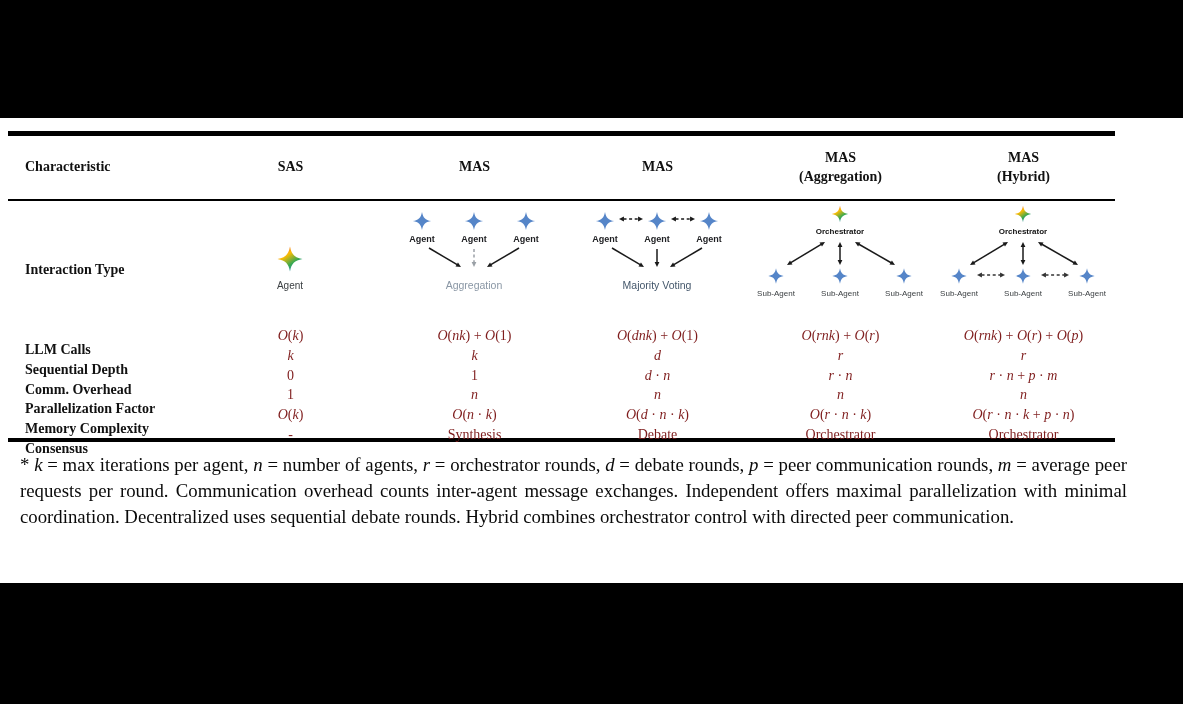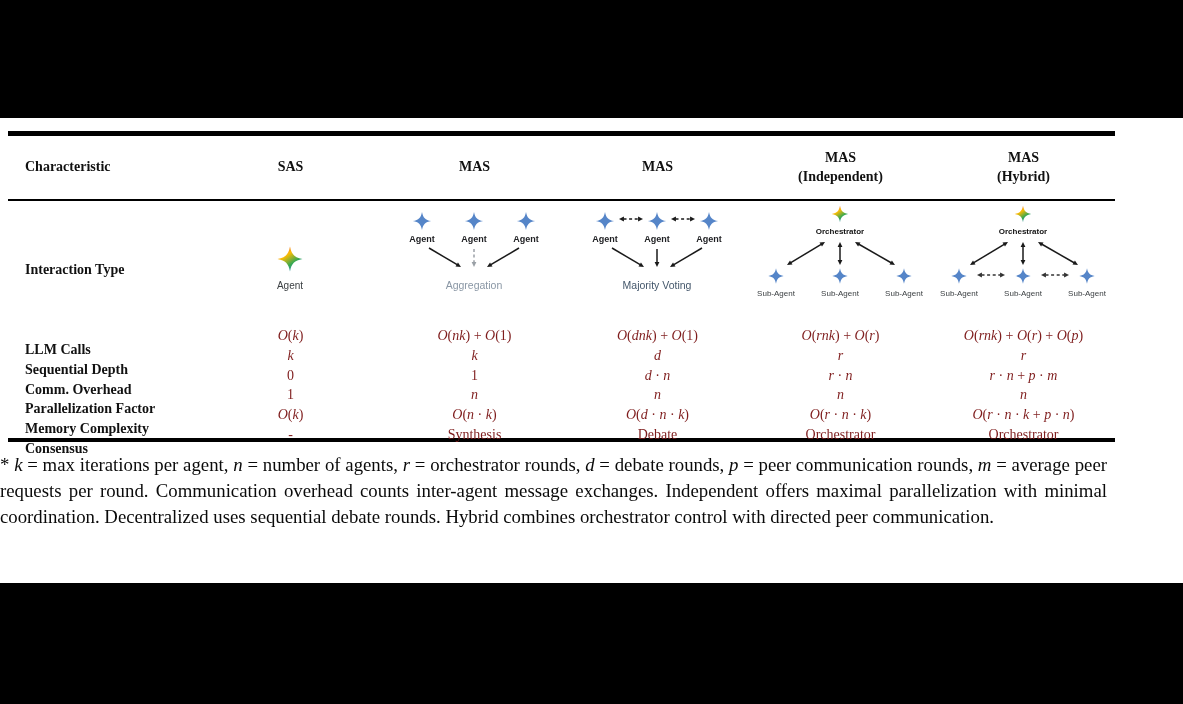--- a/index.html
+++ b/index.html
@@ -29,21 +29,21 @@
     font-weight:bold;font-size:14px;color:#111;display:flex;align-items:center;
     padding-left:17px;
     margin-top:28px;
   }
   .diagcell{display:flex;justify-content:center;align-items:flex-start;}
   #metric-rows{padding-top:3px;}
   .metric-row{height:19.8px;align-items:center;}
   .cell{text-align:center;font-size:14px;color:#7f1d1d;}
   .cell i, .footnote i{font-style:italic;}
   .footnote{
-    position:absolute;left:0;top:334px;width:1107px;margin:0;
+    position:absolute;left:20px;top:334px;width:1107px;margin:0;
     font-size:18.8px;line-height:26px;text-align:justify;color:#0a0a0a;
   }
   svg text{font-family:"Liberation Sans",sans-serif;}
 </style>
 </head>
 <body>
 
 <div class="content">
   <div class="tablebox">
     <div class="rule toprule"></div>
@@ -55,21 +55,21 @@
           <div>SAS</div>
         </div>
         <div class="th">
           <div>MAS</div>
         </div>
         <div class="th">
           <div>MAS</div>
         </div>
         <div class="th">
           <div>MAS</div>
-          <div>(Independent)</div>
+          <div>(Aggregation)</div>
         </div>
         <div class="th">
           <div>MAS</div>
           <div>(Hybrid)</div>
         </div>
       </div>
     <div class="rule midrule"></div>
     <div class="grid6 interaction-row">
       <div class="rowlabel">Interaction Type</div>
       <div class="diagcell" id="diag-sas">

